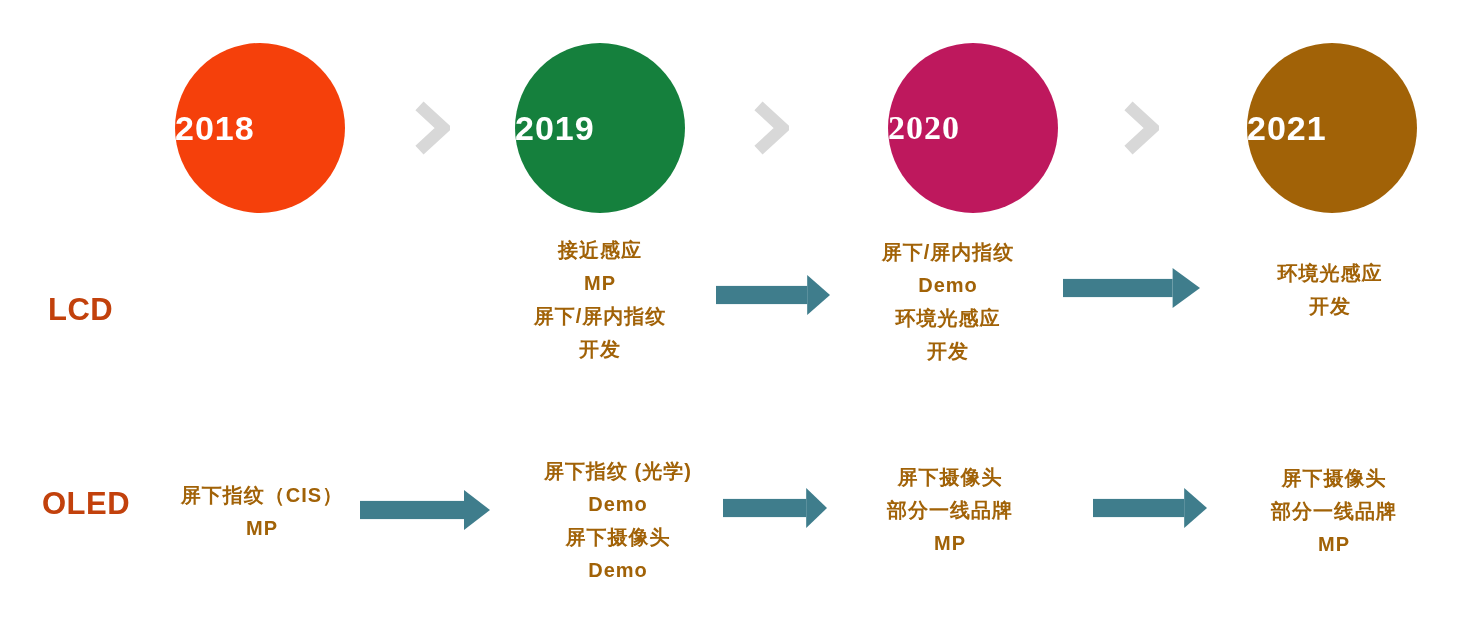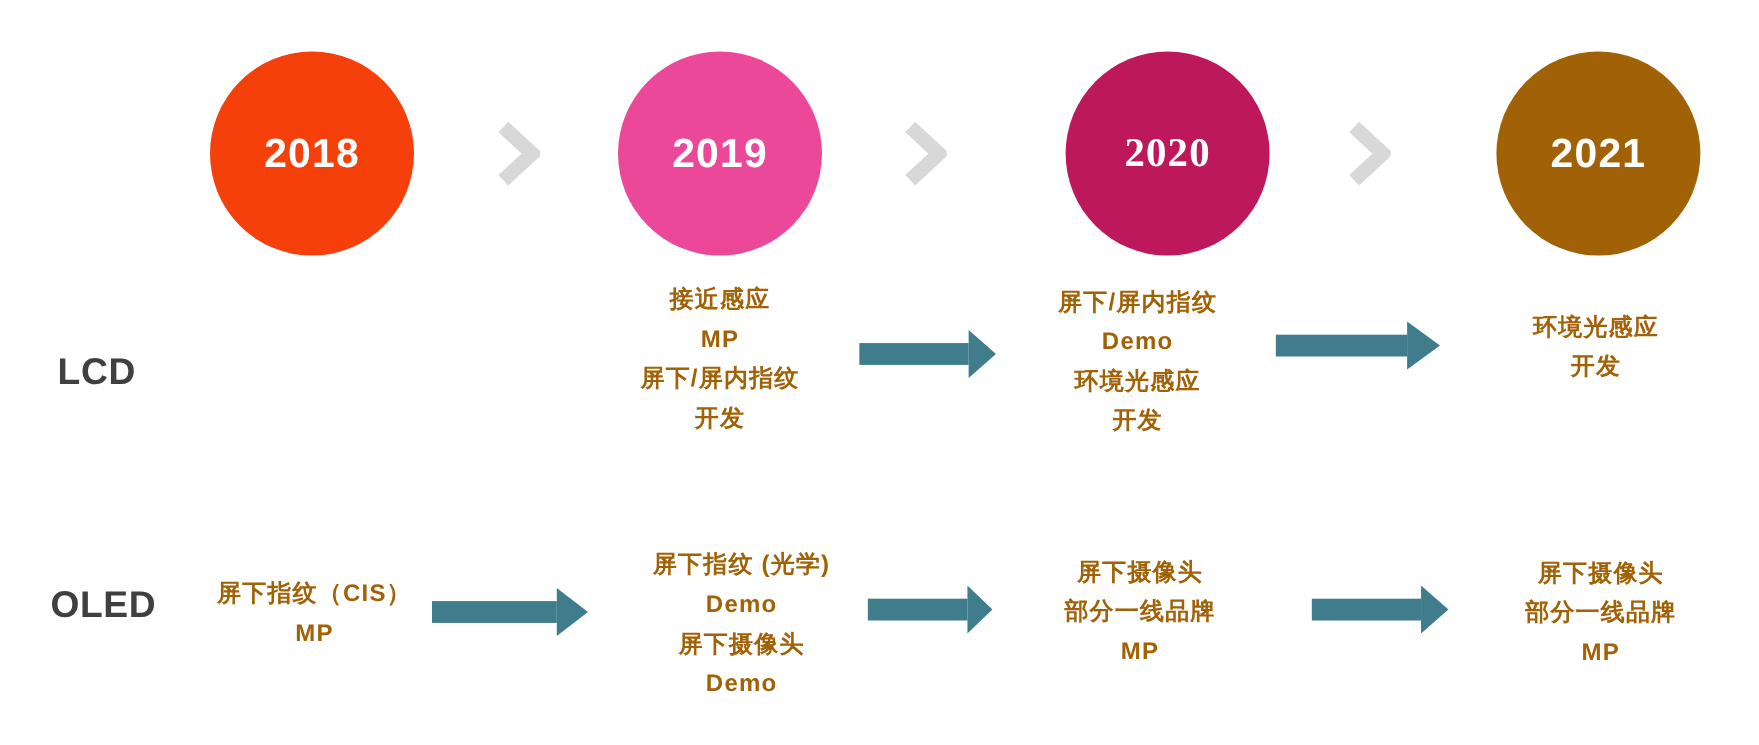--- a/index.html
+++ b/index.html
@@ -12,39 +12,38 @@
     overflow: hidden;
   }
   .year-circle {
     position: absolute;
     top: 43px;
     width: 170px;
     height: 170px;
     border-radius: 50%;
     display: flex;
     align-items: center;
-    justify-content: center;
   }
   .year-label {
     color: #ffffff;
     font-size: 34px;
     font-weight: 700;
     letter-spacing: 1px;
   }
   .chevron {
     position: absolute;
     top: 98px;
     width: 37px;
     height: 60px;
   }
   .row-label {
     position: absolute;
     font-size: 31px;
     font-weight: 700;
-    color: #404040;
+    color: #c2410c;
     letter-spacing: 0.5px;
   }
   .cell {
     position: absolute;
     width: 300px;
     text-align: center;
     font-size: 20px;
     line-height: 33px;
     font-weight: 600;
     color: #a16207;
@@ -54,21 +53,21 @@
   .flow-arrow svg { display: block; width: 100%; height: 100%; }
 </style>
 </head>
 <body>
 
 <div class="canvas">
 
   <div class="year-circle" style="left: 175px; background-color: rgb(245, 64, 11);">
     <span class="year-label">2018</span>
   </div>
-  <div class="year-circle" style="left: 515px; background-color: #ec4899;">
+  <div class="year-circle" style="left: 515px; background-color: #15803d;">
     <span class="year-label">2019</span>
   </div>
   <div class="year-circle" style="left: 888px; background-color: #be185d; font-family: Liberation Serif, serif;">
     <span class="year-label">2020</span>
   </div>
   <div class="year-circle" style="left: 1247px; background-color: #a16207;">
     <span class="year-label">2021</span>
   </div>
 
   <svg class="chevron" style="left: 413px; color: rgb(216, 216, 216);" viewBox="0 0 40 62">

